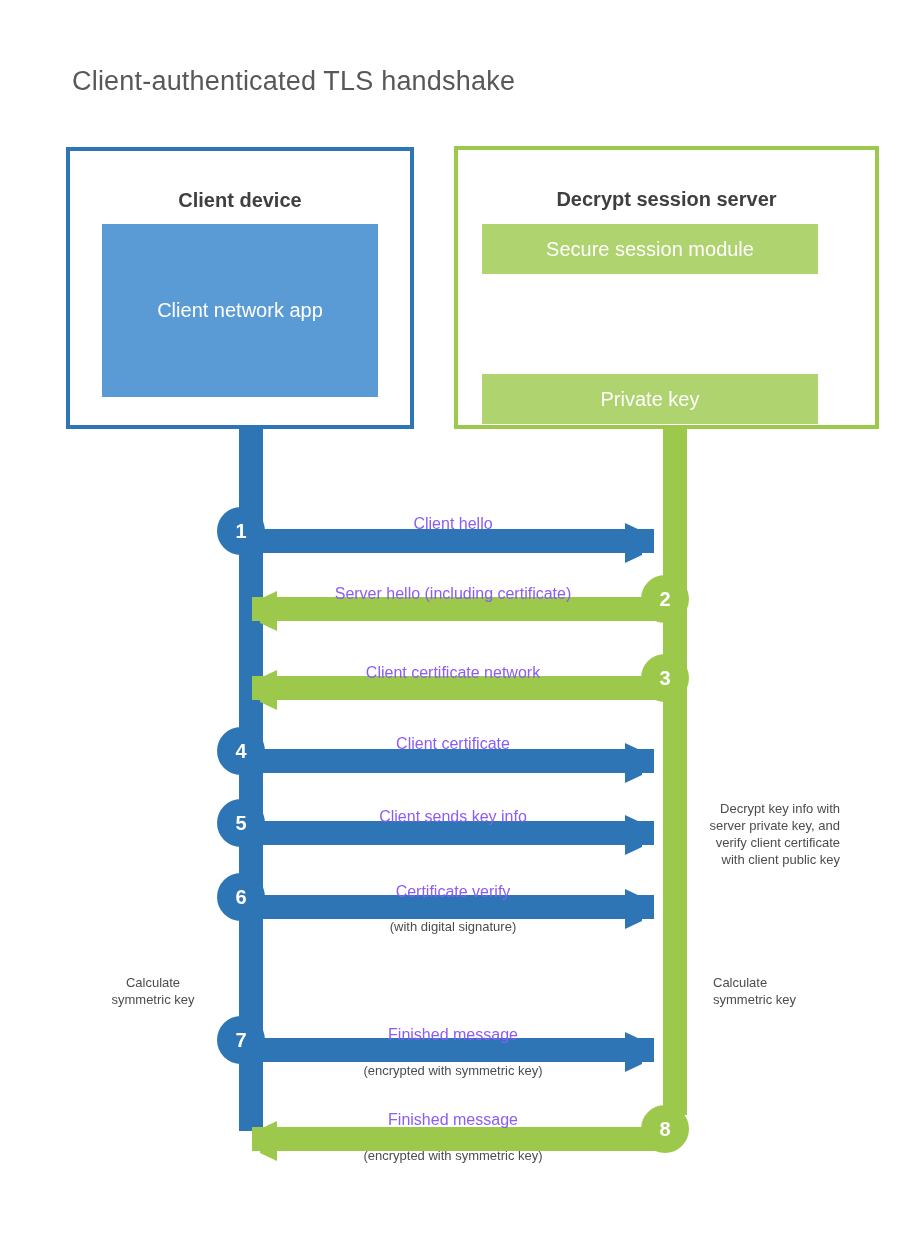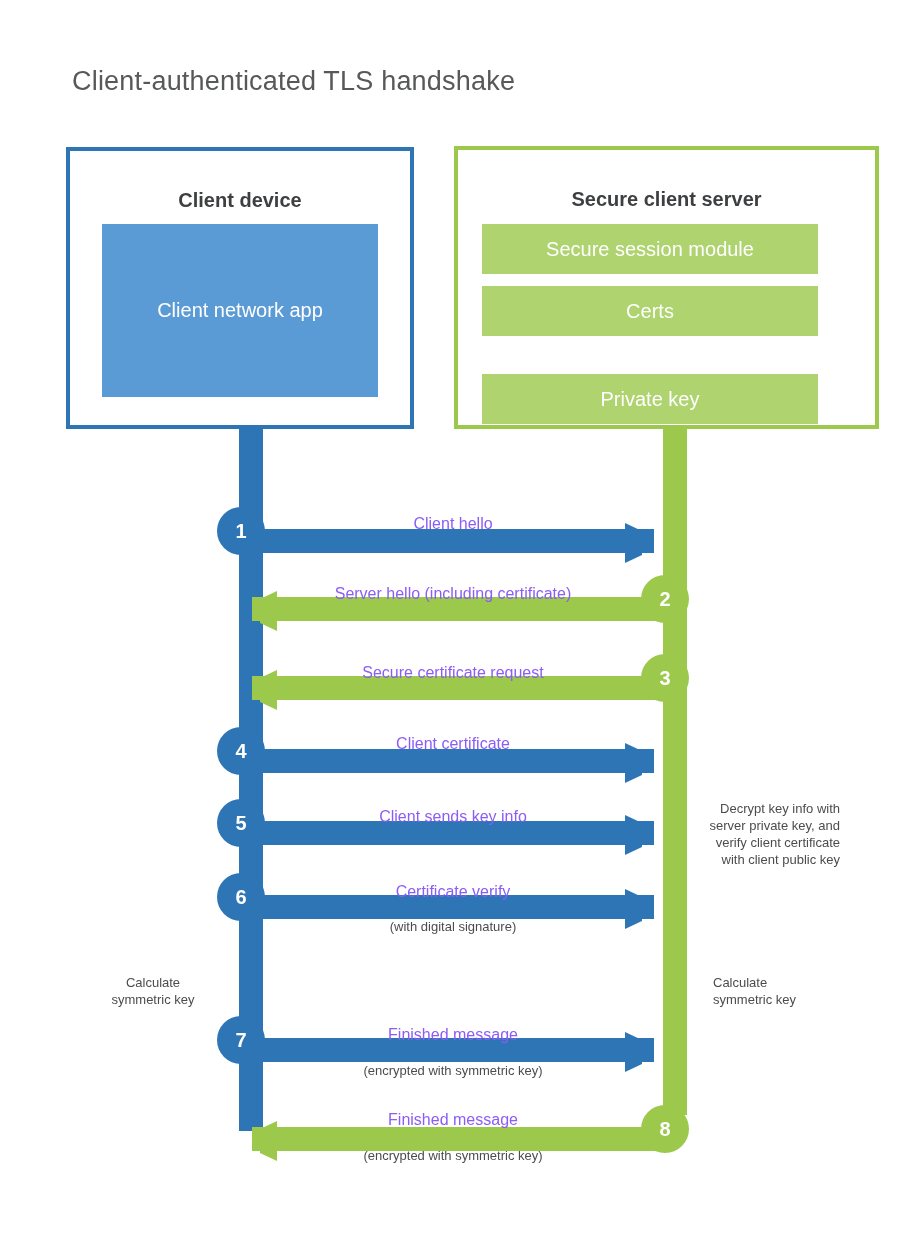--- a/index.html
+++ b/index.html
@@ -155,24 +155,23 @@
 <div class="page">
 
   <div class="page-title">Client-authenticated TLS handshake</div>
 
   <div class="actor-box client">
     <div class="actor-title">Client device</div>
   </div>
   <div class="client-app">Client network app</div>
 
   <div class="actor-box server">
-    <div class="actor-title">Secure client server</div>
+    <div class="actor-title">Decrypt session server</div>
   </div>
   <div class="server-bar bar-0">Secure session module</div>
-  <div class="server-bar bar-1">Certs</div>
   <div class="server-bar bar-2">Private key</div>
 
   <div class="lifeline client"></div>
   <div class="lifeline server"></div>
 
   <div class="arrow right r1">
       <div class="shaft"></div>
       <div class="head"></div>
     </div>
   <div class="arrow left r2">
@@ -208,21 +207,21 @@
   <div class="step-circle green s2">2</div>
   <div class="step-circle green s3">3</div>
   <div class="step-circle blue s4">4</div>
   <div class="step-circle blue s5">5</div>
   <div class="step-circle blue s6">6</div>
   <div class="step-circle blue s7">7</div>
   <div class="step-circle green s8">8</div>
 
   <div class="msg-label l1">Client hello</div>
   <div class="msg-label l2">Server hello (including certificate)</div>
-  <div class="msg-label l3">Secure certificate request</div>
+  <div class="msg-label l3">Client certificate network</div>
   <div class="msg-label l4">Client certificate</div>
   <div class="msg-label l5">Client sends key info</div>
   <div class="msg-label l6">Certificate verify</div>
   <div class="msg-sub sub6">(with digital signature)</div>
   <div class="msg-label l7">Finished message</div>
   <div class="msg-sub sub7">(encrypted with symmetric key)</div>
   <div class="msg-label l8">Finished message</div>
   <div class="msg-sub sub8">(encrypted with symmetric key)</div>
 
   <div class="note decrypt">Decrypt key info with server private key, and verify client certificate with client public key</div>

